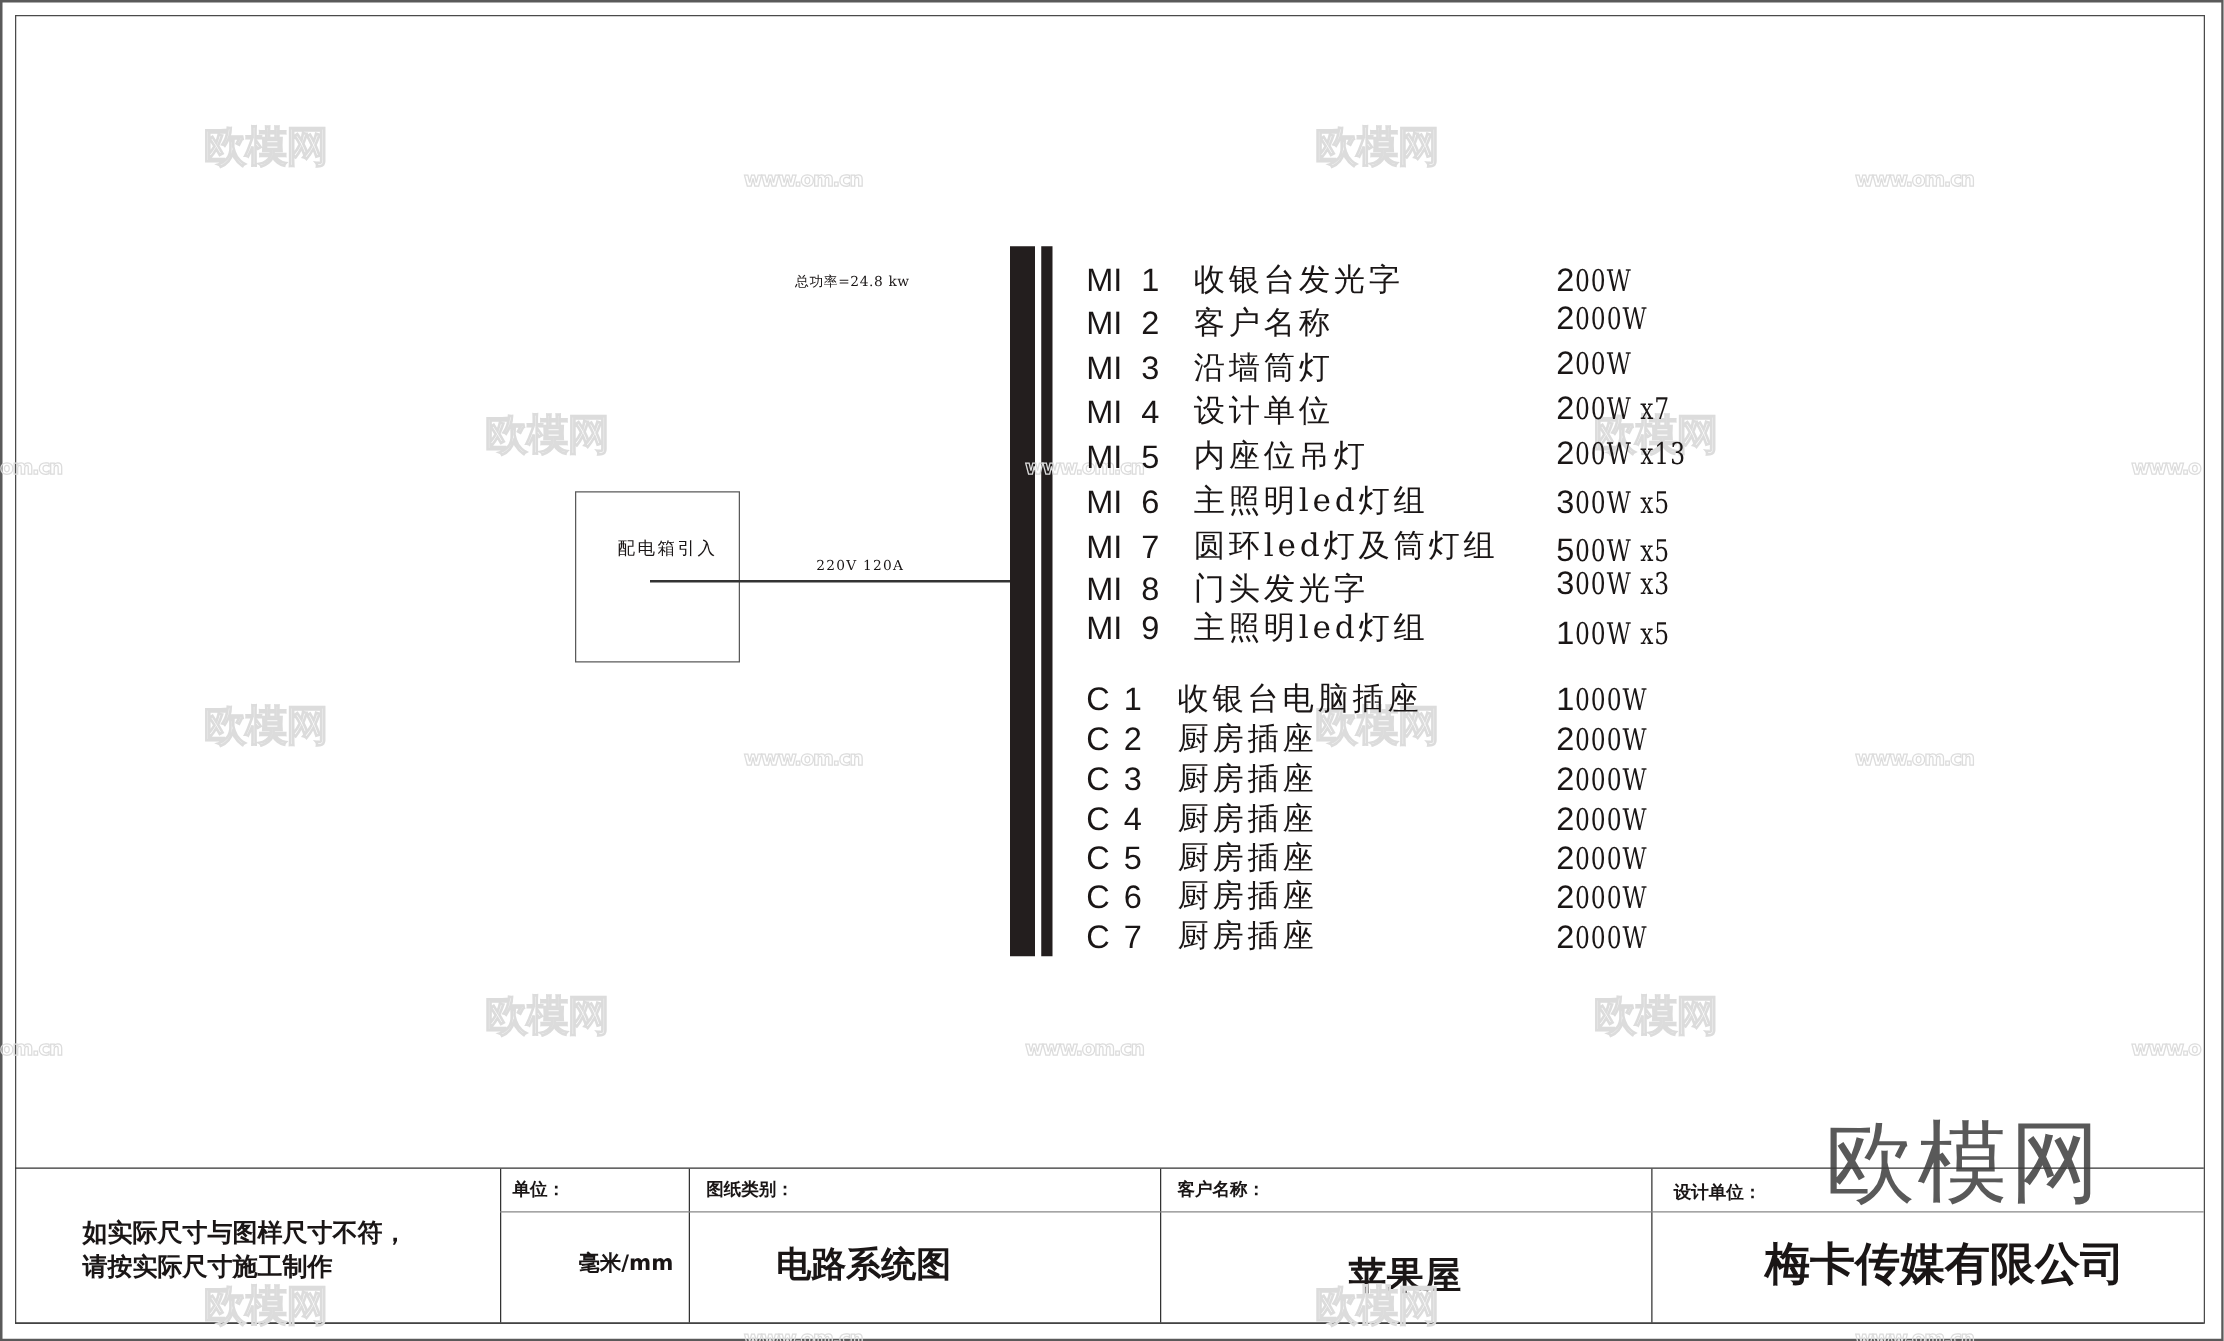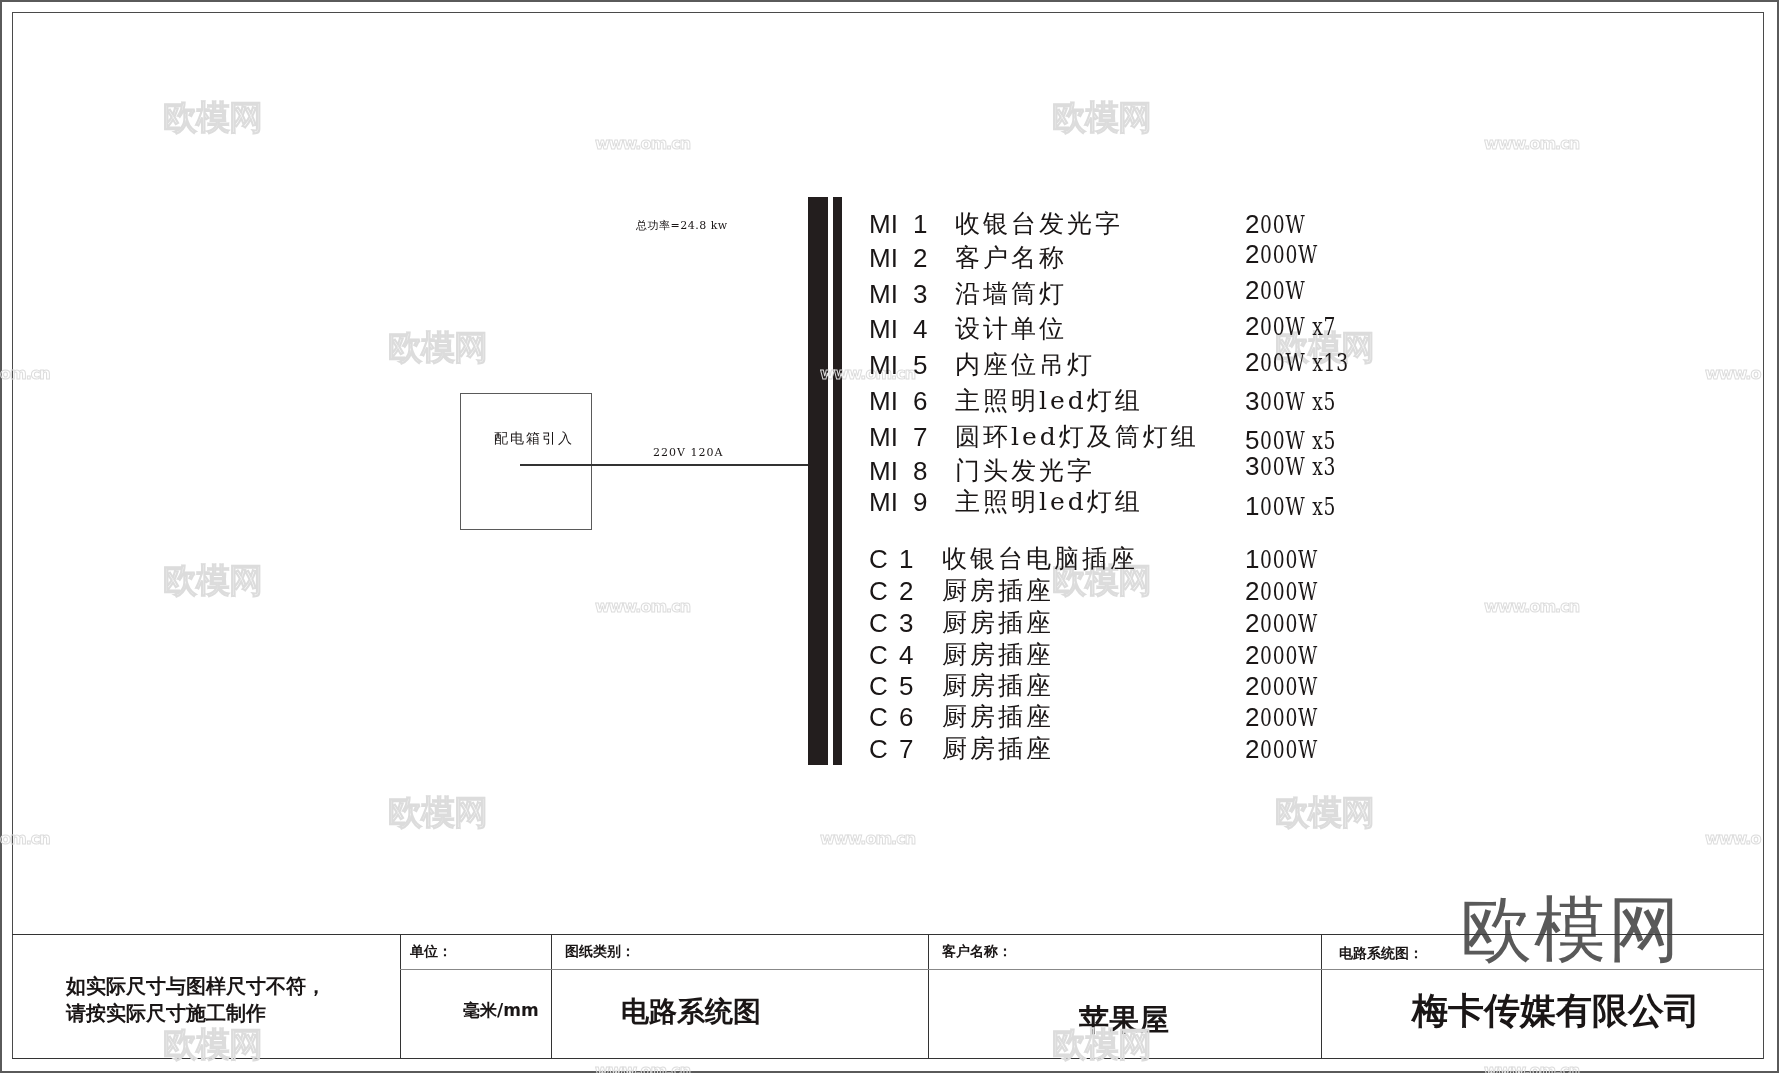--- a/index.html
+++ b/index.html
@@ -200,15 +200,15 @@
 
   <div class="lbl" style="left:398px">单位：</div>
   <div class="big" style="left:451px;top:64px;font-size:17px">毫米/mm</div>
 
   <div class="lbl" style="left:553px">图纸类别：</div>
   <div class="big" style="left:609px;top:58px;font-size:28px">电路系统图</div>
 
   <div class="lbl" style="left:930px">客户名称：</div>
   <div class="big" style="left:1067px;top:65px;font-size:30px">苹果屋</div>
 
-  <div class="lbl" style="left:1327px;top:10px">电路系统图：</div>
+  <div class="lbl" style="left:1327px;top:10px">设计单位：</div>
   <div class="big" style="left:1400px;top:52px;font-size:36px">梅卡传媒有限公司</div>
 </div>
 
 </body></html>

